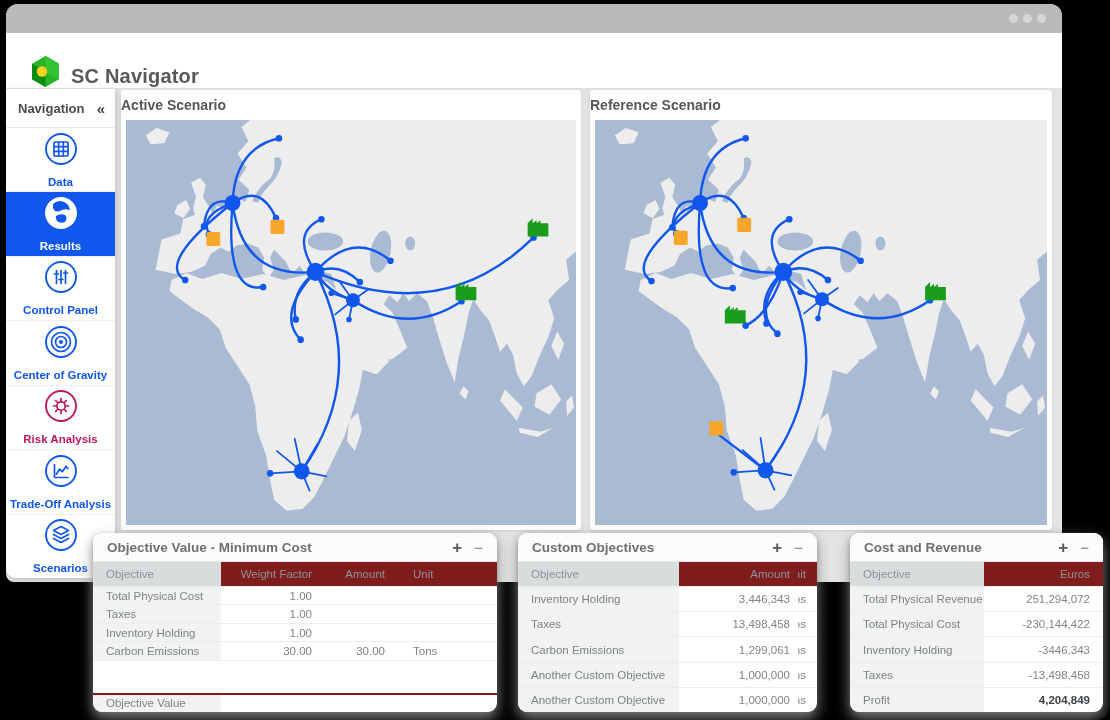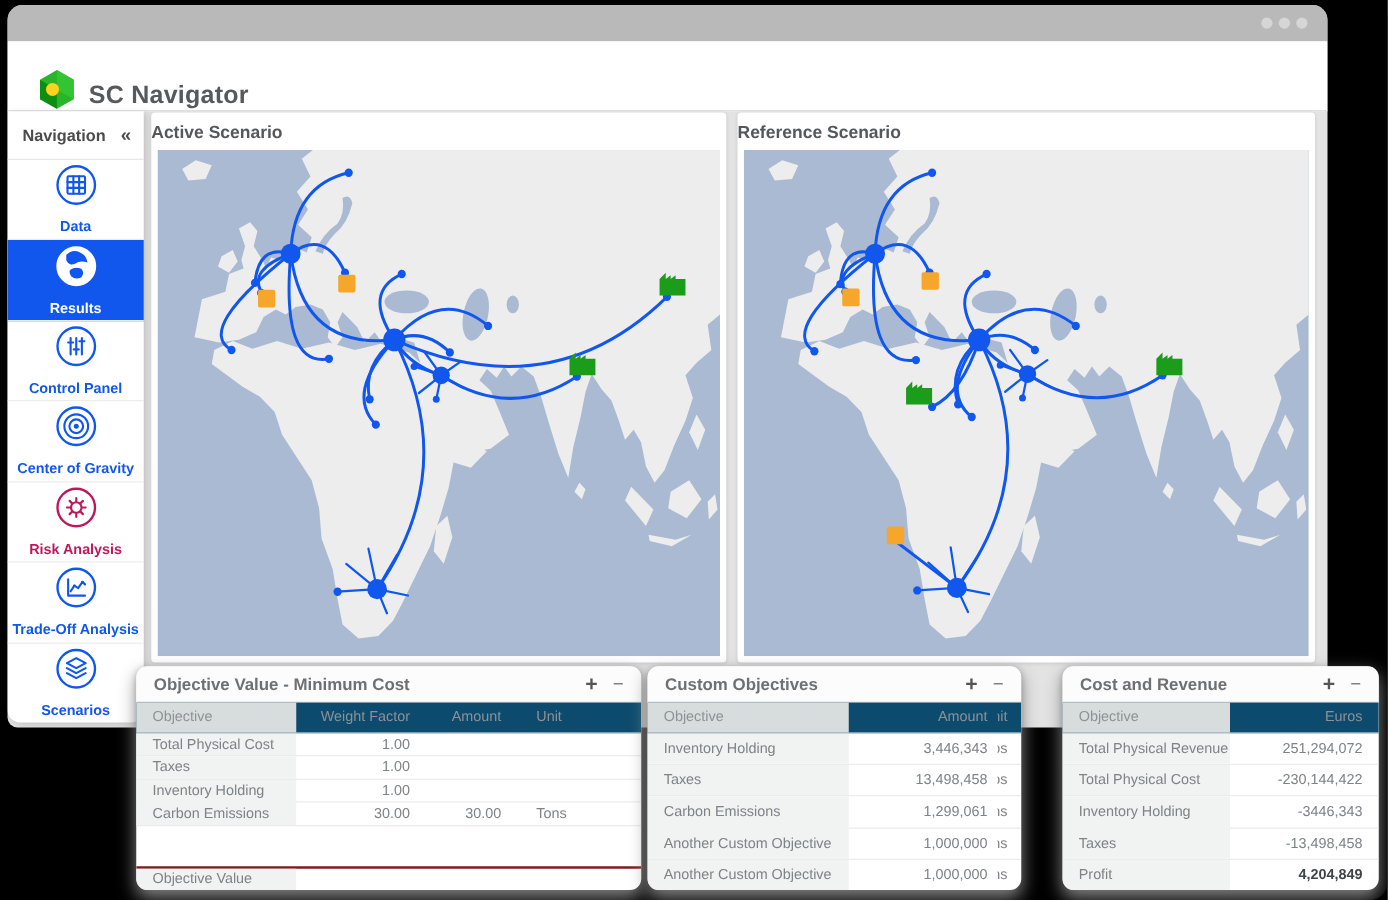--- a/index.html
+++ b/index.html
@@ -43,32 +43,32 @@
   .panel-title{height:30px;line-height:30px;font-size:14px;font-weight:600;color:#54585a;}
   .map-wrap{position:absolute;left:5px;right:5px;top:30px;bottom:5px;}
   svg.map{width:100%;height:100%;display:block;}
   .net{stroke:#1157ee;fill:none;stroke-width:2.4;stroke-linecap:round;}
   .spoke{stroke:#1157ee;fill:none;stroke-width:1.8;stroke-linecap:round;}
 
   
   .card{position:absolute;top:533px;height:179px;background:#fff;border-radius:9px;overflow:hidden;
         box-shadow:0 6px 14px rgba(145,145,145,.9),0 2px 5px rgba(0,0,0,.28);
         display:flex;flex-direction:column;z-index:5;}
-  .card1{left:109px;width:404px;}
+  .card1{left:93px;width:404px;}
   .card2{left:518px;width:299px;}
   .card3{left:850px;width:253px;}
   .card-head{height:28px;min-height:28px;display:flex;align-items:center;background:#fcfcfc;
              border-bottom:1px solid #e9e9e9;padding:0 14px;}
   .card-title{flex:1;font-size:13.5px;font-weight:600;color:#6e7173;}
   .btn-add{font-size:17px;font-weight:700;color:#555;margin-right:12px;cursor:pointer;line-height:1;}
   .btn-remove{font-size:15px;color:#777;cursor:pointer;line-height:1;}
   .trow{display:flex;flex:1;align-items:stretch;border-bottom:1px solid #ececec;
         font-size:11.5px;color:#7e8386;}
   .trow:last-child{border-bottom:none;}
-  .thead{flex:0 0 24px;background:#0c4a6e;color:#8d9296;text-align:center;}
+  .thead{flex:0 0 24px;background:#7f1d1d;color:#8d9296;text-align:center;}
   .cell{display:flex;align-items:center;padding:0 8px;overflow:hidden;white-space:nowrap;}
   .c-obj{background:#f1f2f2;padding-left:13px;}
   .thead .c-obj{background:#d7dcdc;}
   .num{justify-content:flex-end;}
   .bold{font-weight:700;color:#3f4447;}
   .t1 .tfoot{border-top:2px solid #7f1d1d;margin-top:32px;}
   
   .t1 .c1{width:107px;min-width:107px;}
   .t1 .c2{width:83px;min-width:83px;}
   .t1 .c3{width:57px;min-width:57px;}

